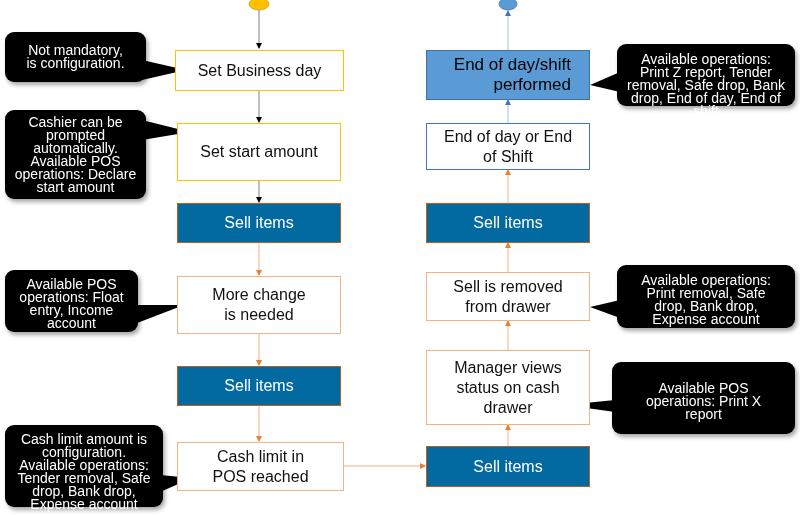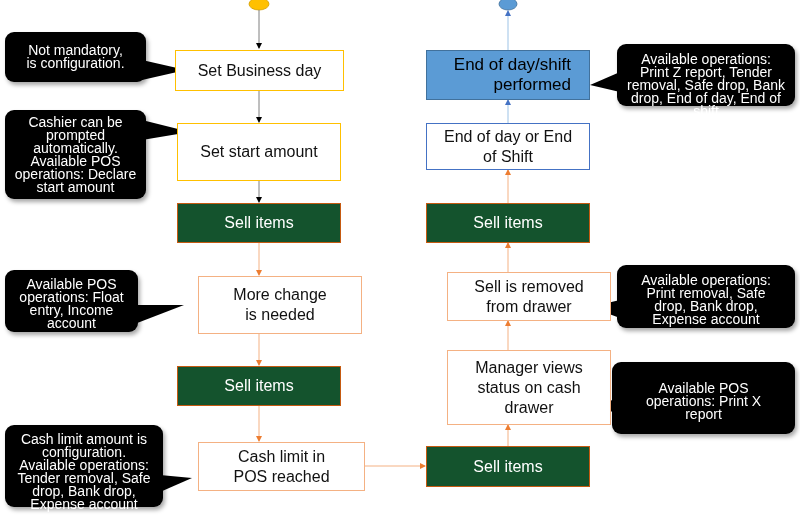--- a/index.html
+++ b/index.html
@@ -1,20 +1,20 @@
 <!DOCTYPE html>
 <html><head>
 <meta charset="utf-8">
 <style>
   html, body { margin:0; padding:0; background:#ffffff; }
   body { width:800px; height:515px; position:relative; overflow:hidden; font-family:"Liberation Sans", sans-serif; }
   .box { position:absolute; box-sizing:border-box; display:flex; align-items:center; justify-content:center; text-align:center; font-size:16px; line-height:20px; color:#111; background:#fff; }
   .box.yellow { border:1.5px solid #FFC000; }
-  .box.orange-outline { border:1.5px solid #F4B183;margin-left:21px; }
-  .box.orange { background:#14532d; border:1px solid #C55A11; color:#fff; }
+  .box.orange-outline { border:1.5px solid #F4B183; }
+  .box.orange { background:#0369a1; border:1px solid #C55A11; color:#fff; }
   .box.blue-outline { border:1.5px solid #4472C4; }
   .box.blue { background:#5B9BD5; border:1px solid #41719C; color:#000000;text-align:right; }
   .callout { position:absolute; box-sizing:border-box; background:#000; color:#fff; border-radius:9px; font-size:14px; line-height:13px; text-align:center; display:flex; align-items:center; justify-content:center; padding:4px 8px; box-shadow:2px 3px 4px rgba(0,0,0,0.35); }
   .callout.top { align-items:flex-start; padding-top:10px; }
   svg.lines { position:absolute; left:0; top:0; }
 </style>
 </head>
 <body>
 
 <svg class="lines" width="800" height="515">

